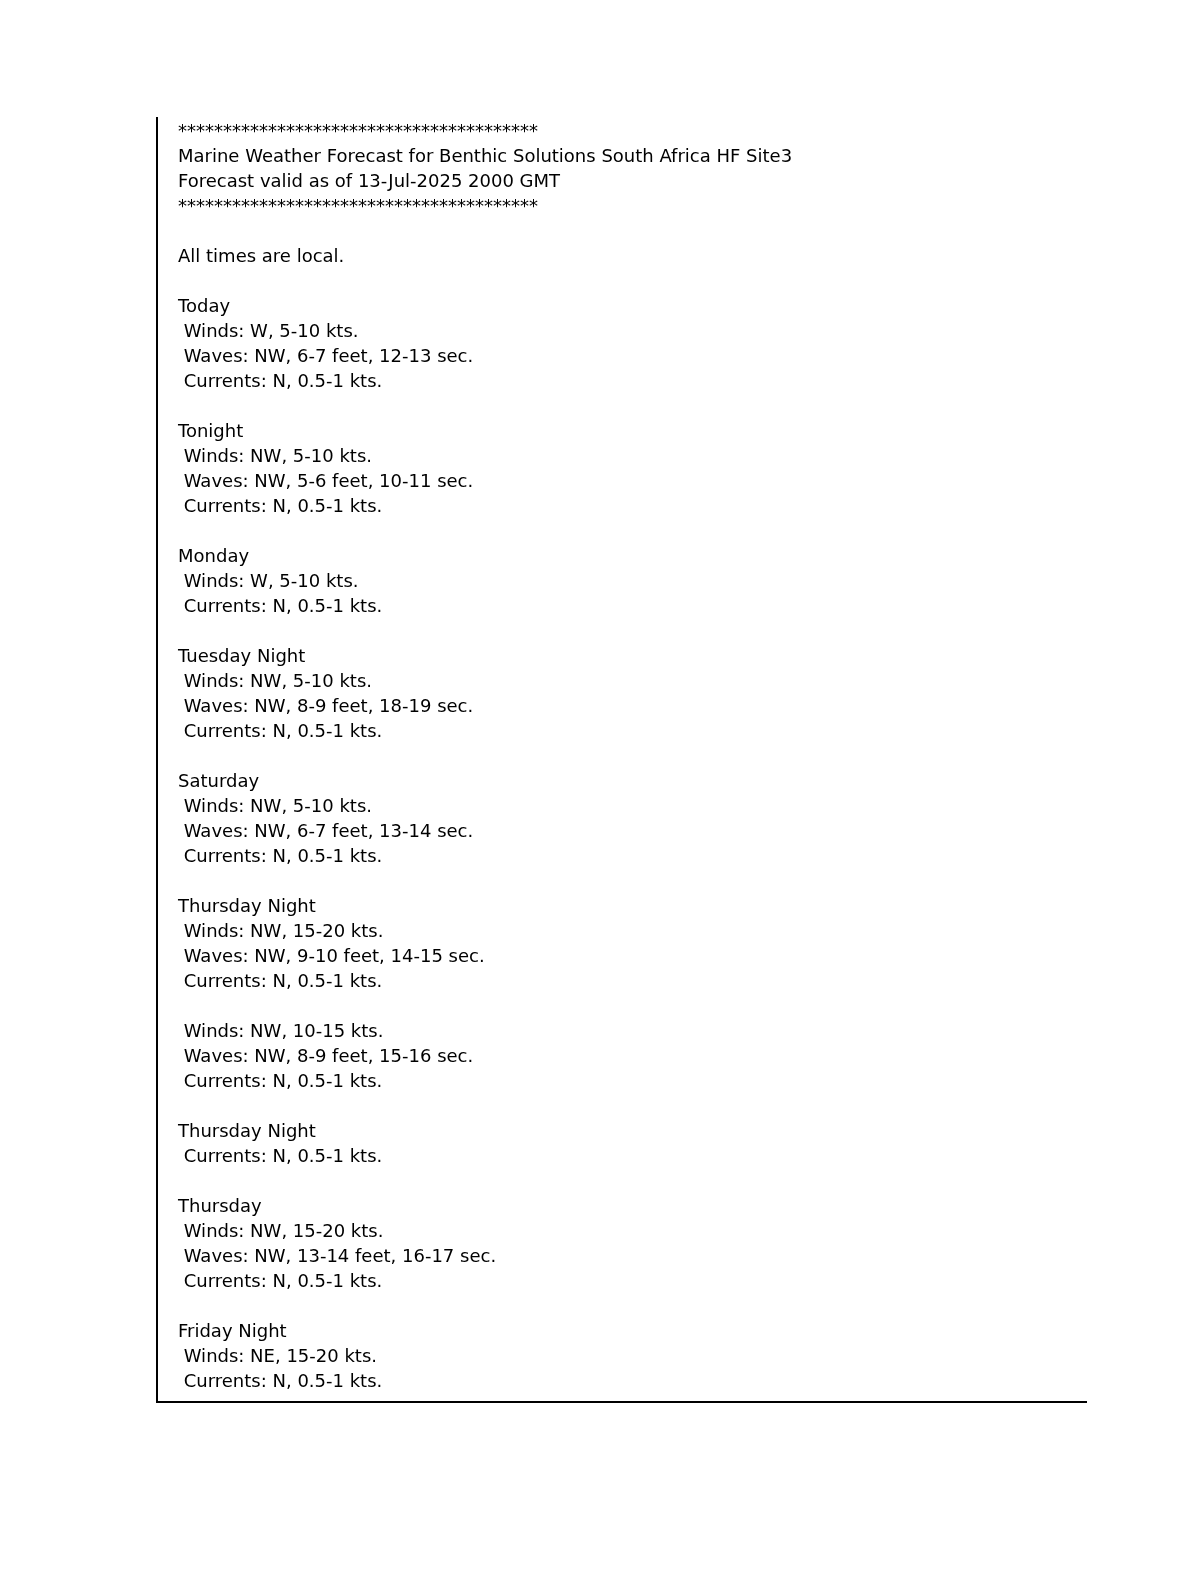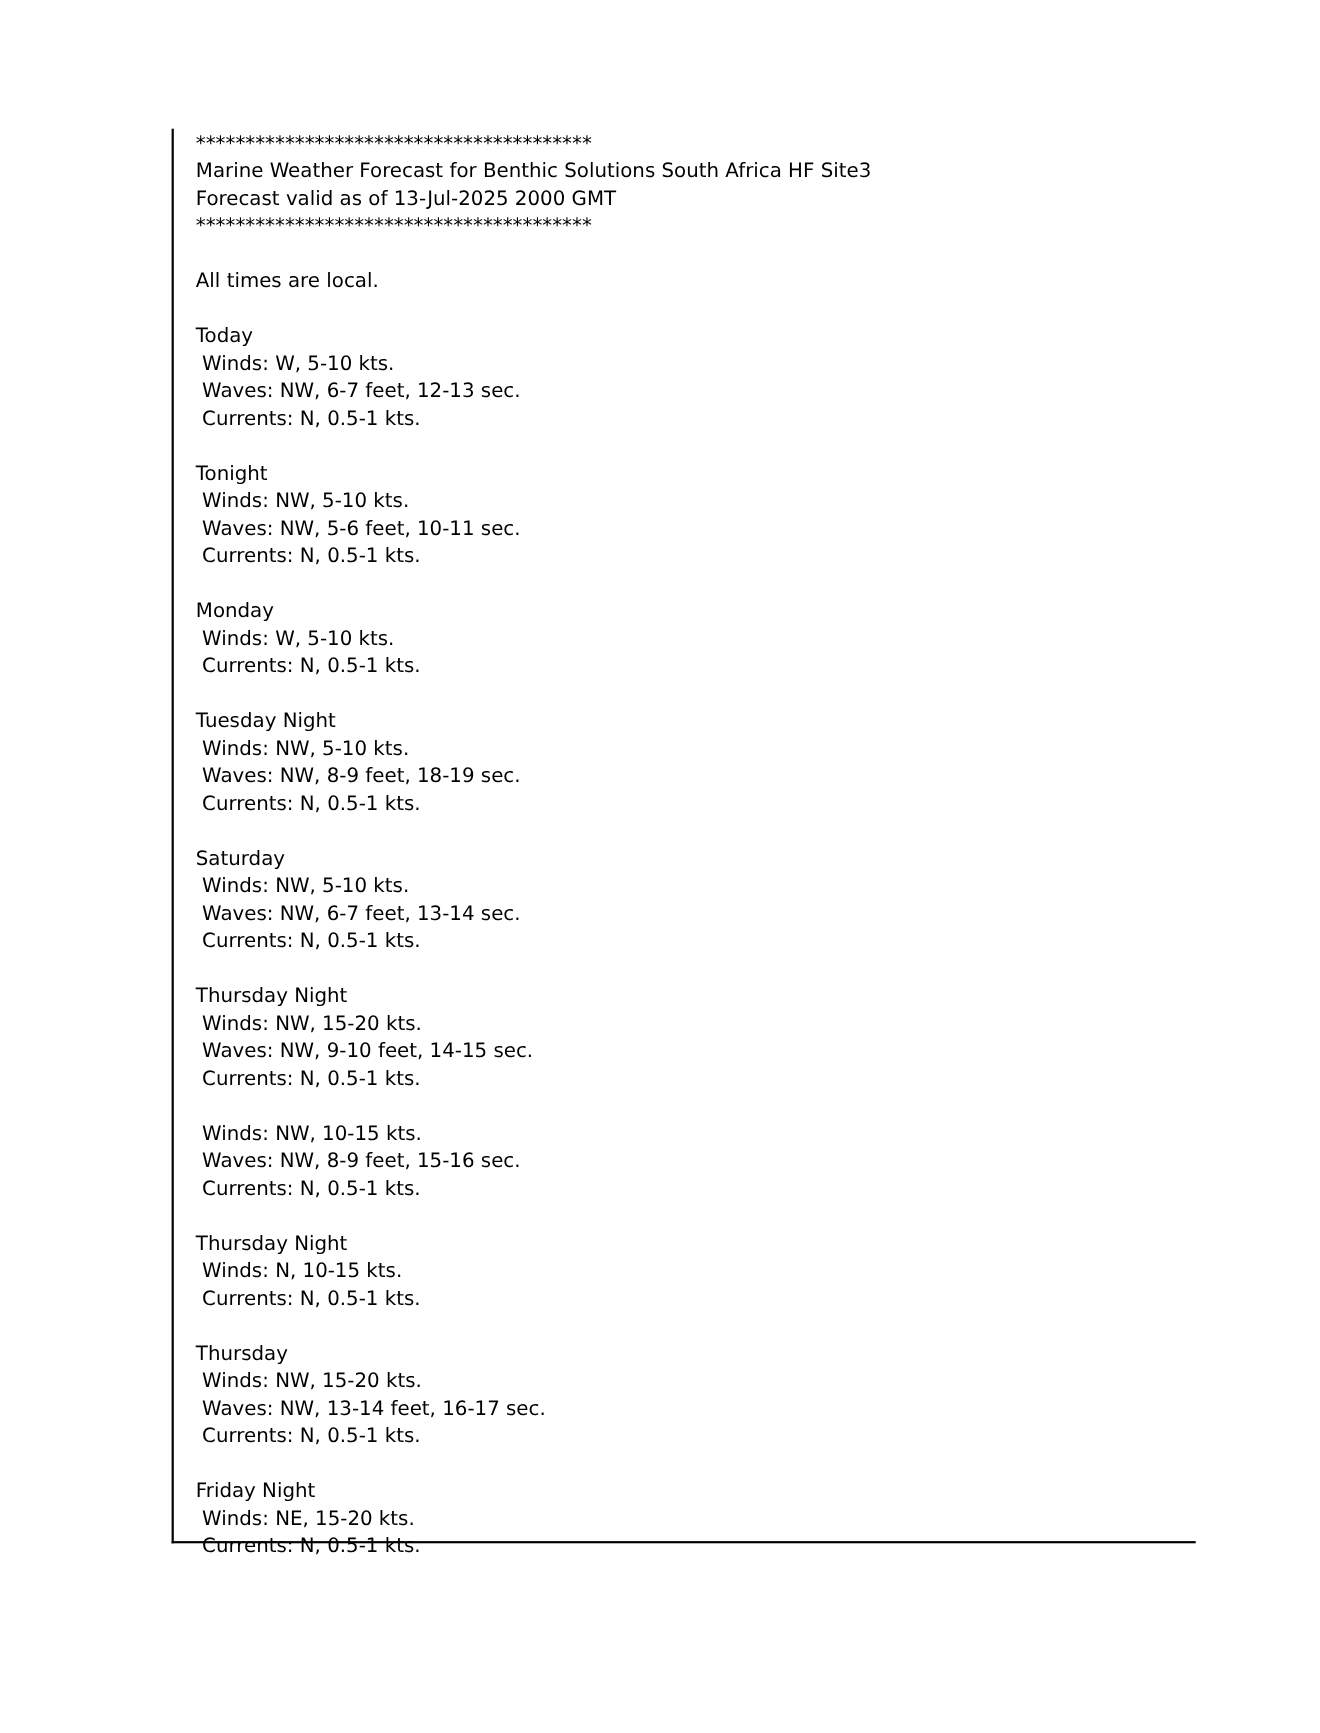--- a/index.html
+++ b/index.html
@@ -110,21 +110,20 @@
 
     <div class="section">
       <div class="line"> Winds: NW, 10-15 kts.</div>
       <div class="line"> Waves: NW, 8-9 feet, 15-16 sec.</div>
       <div class="line"> Currents: N, 0.5-1 kts.</div>
       <div class="blank"></div>
     </div>
 
     <div class="section">
       <div class="line">Thursday Night</div>
-      <div class="line"> Winds: N, 10-15 kts.</div>
       <div class="line"> Currents: N, 0.5-1 kts.</div>
       <div class="blank"></div>
     </div>
 
     <div class="section">
       <div class="line">Thursday</div>
       <div class="line"> Winds: NW, 15-20 kts.</div>
       <div class="line"> Waves: NW, 13-14 feet, 16-17 sec.</div>
       <div class="line"> Currents: N, 0.5-1 kts.</div>
       <div class="blank"></div>

